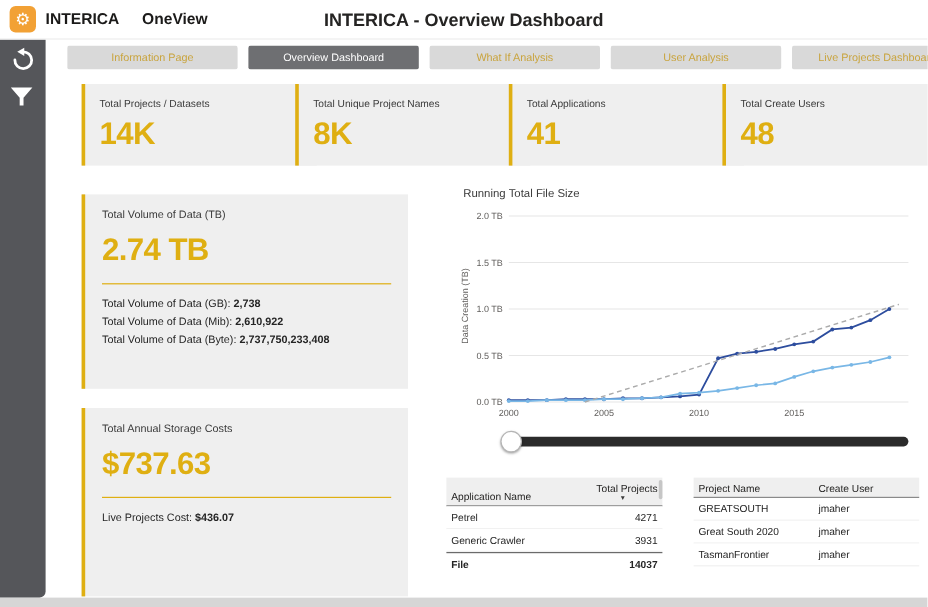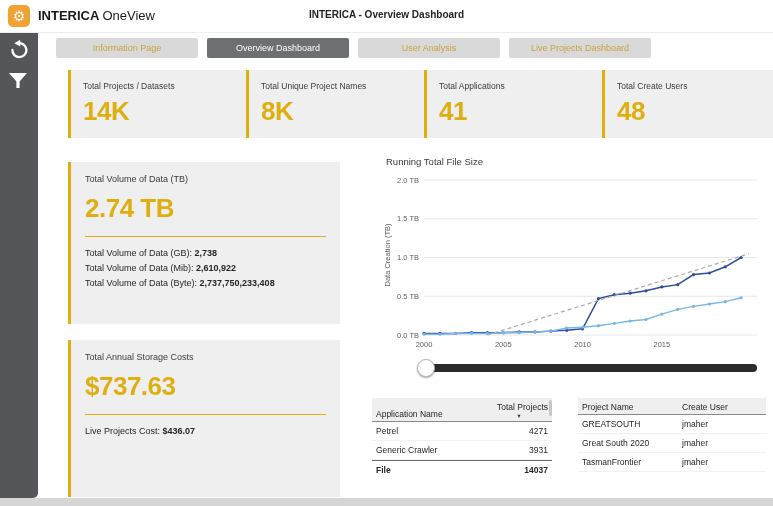--- a/index.html
+++ b/index.html
@@ -7,22 +7,22 @@
     width:773px;height:506px;position:relative;overflow:hidden;
     background:#FFFFFF;font-family:"Liberation Sans",sans-serif;
     -webkit-font-smoothing:antialiased;
   }
   
   .header{position:absolute;left:0;top:0;width:773px;height:32px;background:#FFF;border-bottom:1px solid #EDEDED;z-index:6}
   .gear{position:absolute;left:8px;top:5px;width:22px;height:22px;border-radius:5px;background:var(--gear_bg);
         color:#FFF;font-size:14px;line-height:22px;text-align:center;cursor:pointer}
   .brand{position:absolute;left:38px;top:8px;font-size:13px;color:#1B1A19;white-space:nowrap}
   .brand b{font-weight:700}
-  .brand span{font-weight:400;margin-left:3px}
-  .title{position:absolute;left:0;right:0;top:9px;text-align:center;font-size:10px;font-weight:700;color:#252423}
+  .brand span{font-weight:700;margin-left:19px}
+  .title{position:absolute;left:0;right:0;top:9px;text-align:center;font-size:15px;font-weight:700;color:#252423}
   
   .sidebar{position:absolute;left:0;top:32px;width:38px;height:466px;background:var(--sidebar_bg);border-radius:0 0 5px 0;z-index:5}
   .side-icon{position:absolute;left:8px;width:22px;height:22px;cursor:pointer}
   .side-icon.back{top:7px}
   .side-icon.filter{top:40px}
   
   .tabs{position:absolute;left:56px;top:38px;height:20px;display:flex;gap:9px;width:760px;overflow:hidden}
   .tab{flex:0 0 142px;width:142px;height:20px;border-radius:2px;background:var(--tab_inactive_bg);
        color:var(--tab_inactive_text);font-size:9px;display:flex;align-items:center;justify-content:center;
        cursor:pointer;white-space:nowrap;overflow:hidden}
@@ -89,20 +89,21 @@
   <div class="side-icon filter">
     <svg width="20" height="18" viewBox="0 0 20 18">
       <polygon points="1,1 19,1 11.6,9.4 11.6,16 8.4,16 8.4,9.4" fill="#FFF"></polygon>
     </svg>
   </div>
 </div>
 
 <div class="tabs">
   <div class="tab">Information Page</div>
   <div class="tab active">Overview Dashboard</div>
+  <div class="tab">What If Analysis</div>
   <div class="tab">User Analysis</div>
   <div class="tab">Live Projects Dashboard</div>
 </div>
 
 <div class="kpi kpi1">
   <div class="kpi-label">Total Projects / Datasets</div>
   <div class="kpi-value">14K</div>
 </div>
 <div class="kpi kpi2">
   <div class="kpi-label">Total Unique Project Names</div>

